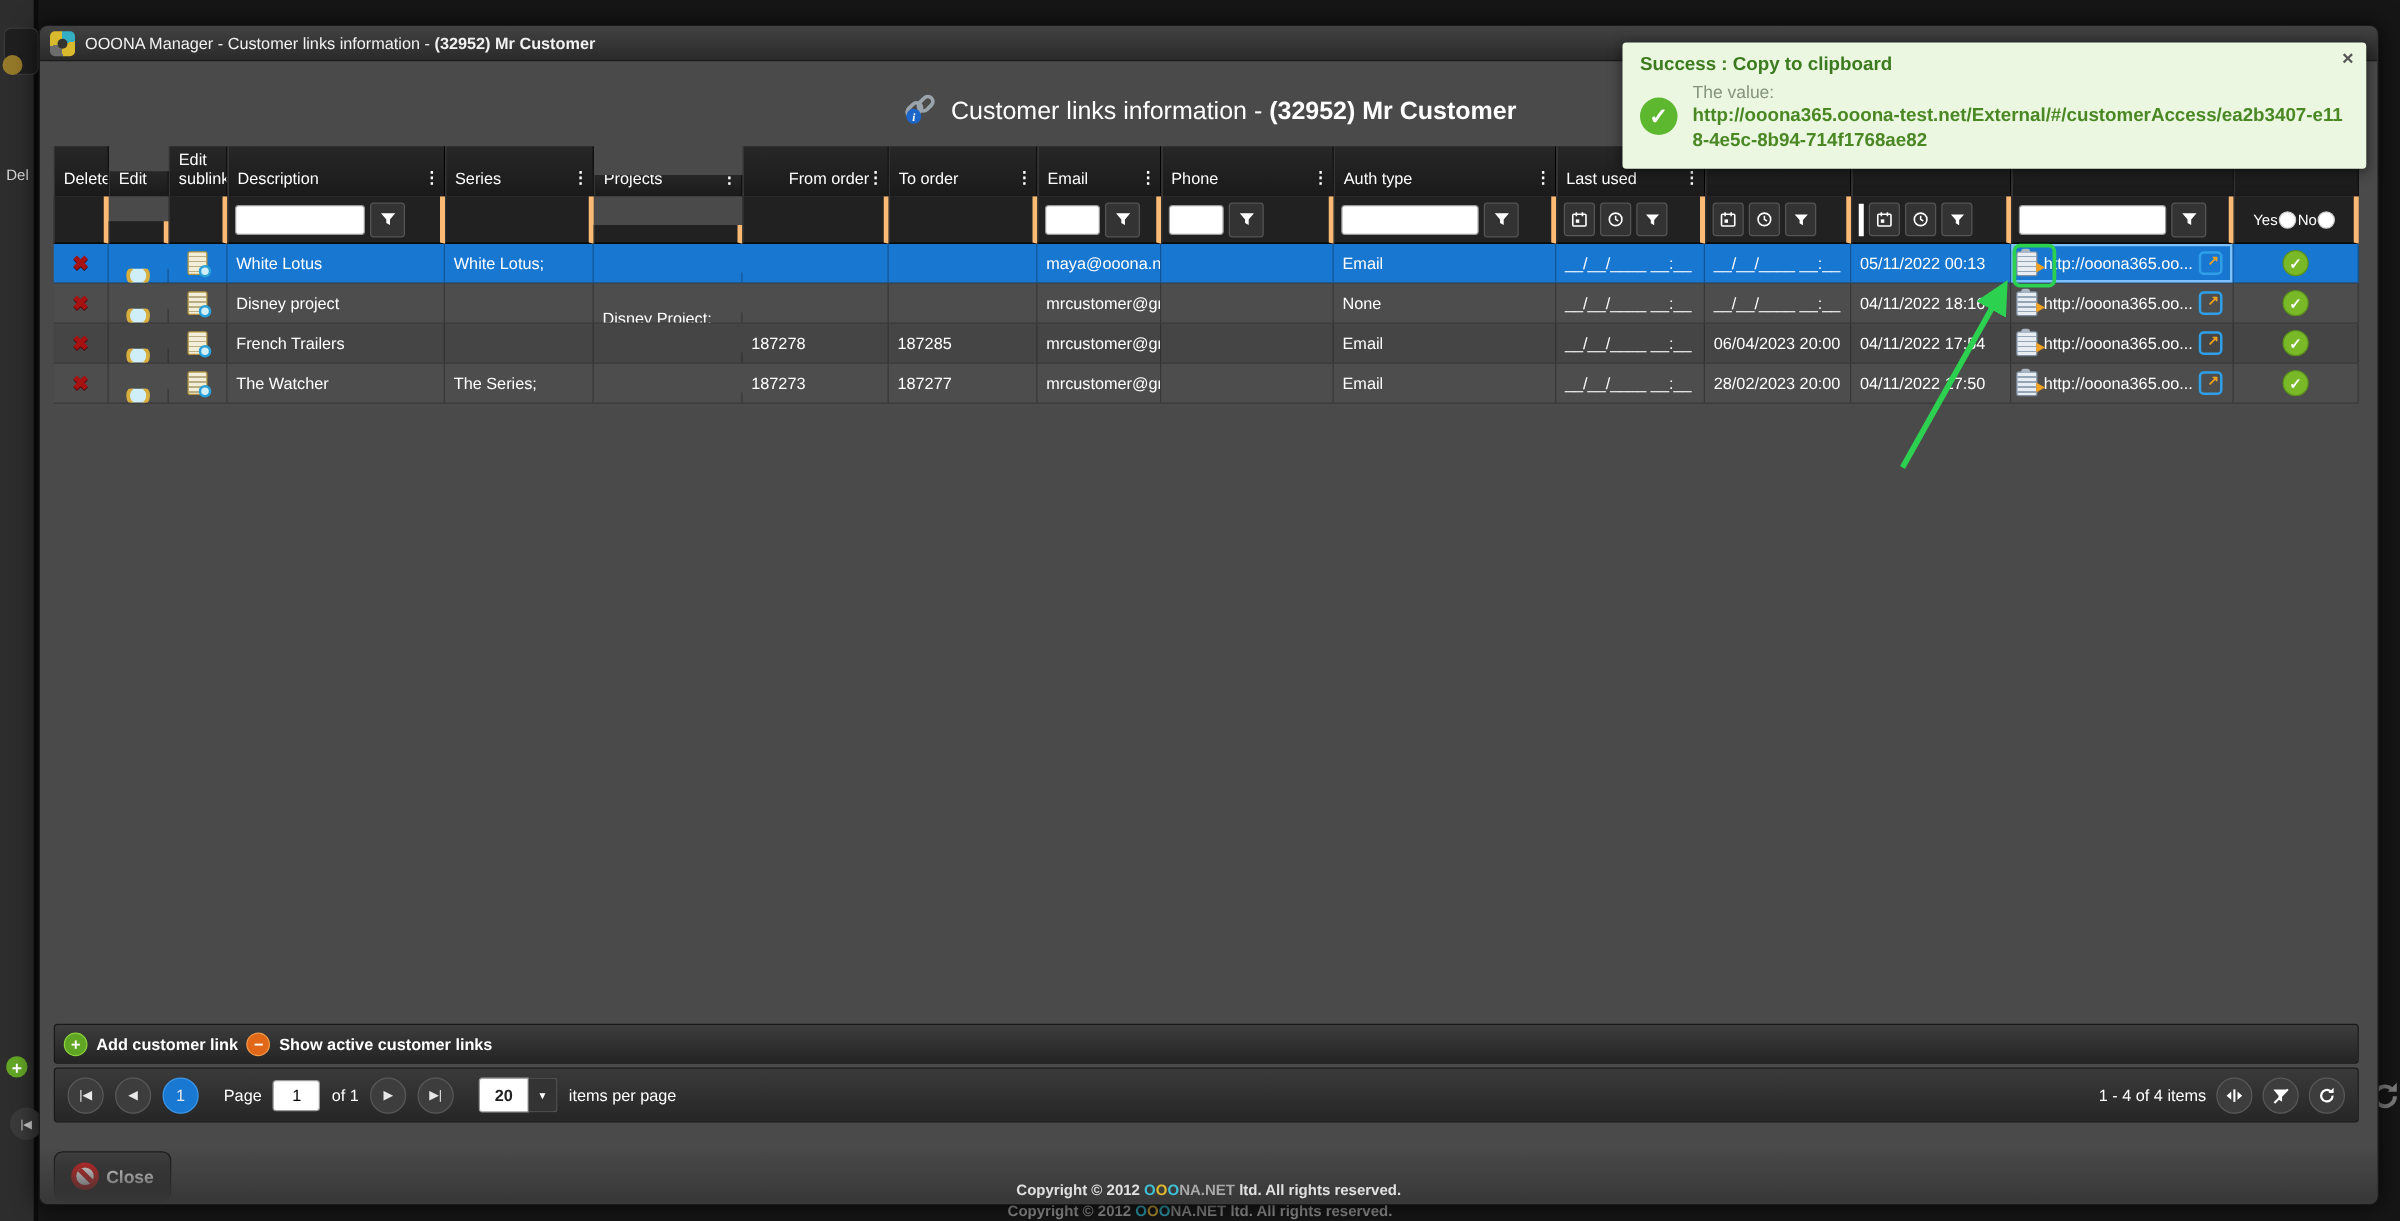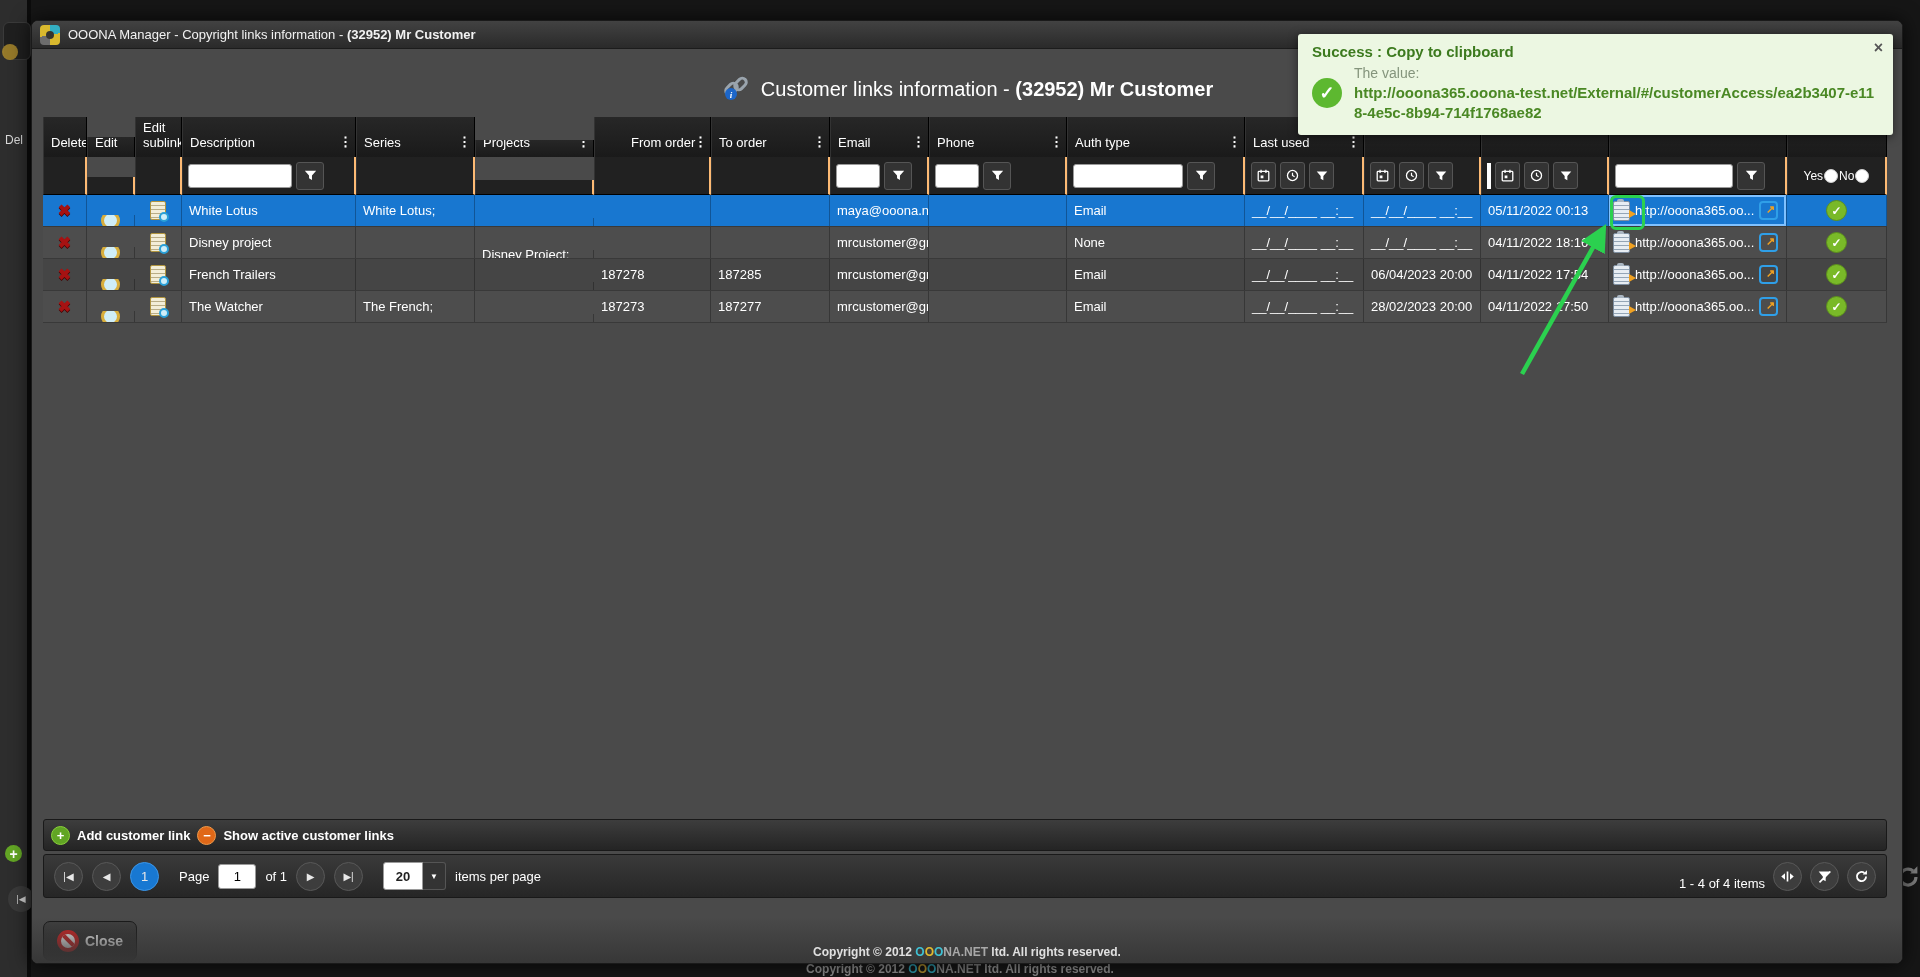--- a/index.html
+++ b/index.html
@@ -36,21 +36,21 @@
   #heading b{font-weight:bold;}
 
   
   #grid{left:11px;top:96px;width:1844px;}
   .hrow{display:flex;height:40px;}
   .frow{display:flex;height:38px;}
   .hc{position:relative;display:flex;align-items:flex-end;padding:0 14px 6px 7px;box-sizing:border-box;color:#fff;font-size:13px;
       background:linear-gradient(#272727,#1a1a1a);border-right:1px solid #000;border-left:1px solid #333;line-height:1.15;overflow:hidden;}
   .hc .menu{position:absolute;right:3px;bottom:7px;color:#fff;font-weight:bold;font-size:13px;cursor:pointer;}
   .fc{display:flex;align-items:center;gap:4px;padding:0 5px;box-sizing:border-box;background:#212121;
-      border-right:2px solid #fdba74;border-left:1px solid #333;border-bottom:1px solid #000;overflow:hidden;}
+      border-right:4px solid #fdba74;border-left:1px solid #333;border-bottom:1px solid #000;overflow:hidden;}
   input.flt{height:24px;border:1px solid #9a9a9a;border-radius:3px;background:#fff;box-sizing:border-box;padding:0 4px;font-size:12px;min-width:0;}
   .fbtn{flex:0 0 auto;width:26px;height:26px;background:#333;border:1px solid #555;border-radius:3px;display:flex;align-items:center;justify-content:center;cursor:pointer;}
   .fbtn.sq{width:23px;height:25px;}
   .caret{flex:0 0 auto;width:4px;height:26px;background:#fff;}
   .w0{width:44px;}.w1{width:48px;margin-top:20px;}.w2{width:47px;}.w3{width:174px;}.w4{width:119px;}.w5{width:119px;margin-top:23px;}.w6{width:117px;padding-left:36px;}.w7{width:119px;}
   .w8{width:99px;}.w9{width:138px;}.w10{width:178px;}.w11{width:119px;}.w12{width:117px;}.w13{width:128px;}.w14{width:178px;}.w15{width:100px;}
   .row{display:flex;height:31px;border-bottom:1px solid #393939;cursor:pointer;}
   .row.rlight{background:#4d4d4d;}
   .row.rdark{background:#454545;}
   .row.selected{background:#1877d0;}
@@ -92,21 +92,21 @@
   #pager{left:11px;top:833px;width:1844px;height:44px;background:linear-gradient(#3a3a3a,#262626);border:1px solid #191919;border-radius:3px;
          display:flex;align-items:center;gap:9px;padding:0 10px;box-sizing:border-box;color:#fff;font-size:13px;}
   .pbtn{width:27px;height:27px;border-radius:50%;background:#3d3d3d;border:1px solid #585858;color:#e8e8e8;display:flex;align-items:center;justify-content:center;
         font-size:10px;cursor:pointer;flex:0 0 auto;}
   .pbtn.pcur{background:#1878d2;border-color:#3c96e8;font-size:13px;}
   #page-input{width:38px;height:25px;border:1px solid #9a9a9a;border-radius:3px;text-align:center;font-size:13px;box-sizing:border-box;}
   #size-box{width:38px;height:26px;background:#fff;border:1px solid #9a9a9a;border-radius:3px 0 0 3px;display:flex;align-items:center;justify-content:center;
             color:#222;font-size:13px;cursor:pointer;font-weight:bold;}
   #size-caret{width:22px;height:26px;background:#333;border:1px solid #555;border-left:none;border-radius:0 3px 3px 0;color:#fff;font-size:8px;
               display:flex;align-items:center;justify-content:center;cursor:pointer;}
-  #pager-right{margin-left:auto;display:flex;align-items:flex-end;gap:8px;}
+  #pager-right{margin-left:auto;display:flex;align-items:center;gap:8px;}
   #pager .spacer{width:2px;}
 
   
   #close-btn{left:11px;top:900px;width:92px;height:38px;background:linear-gradient(#3f3f3f,#222);border:1px solid #171717;border-radius:7px;
              display:flex;align-items:center;justify-content:center;gap:6px;color:#fff;font-size:14px;font-weight:bold;cursor:pointer;}
   .noicon{width:22px;height:22px;border-radius:50%;background:#fff;border:4px solid #d62222;box-sizing:border-box;position:relative;overflow:hidden;}
   .noicon::after{content:"";position:absolute;left:-3px;top:5px;width:22px;height:4px;background:#d62222;transform:rotate(45deg);}
 
   #copyright1{left:0;bottom:4px;width:100%;text-align:center;font-size:12px;font-weight:bold;color:#e0e0e0;}
   #copyright1 .b1{color:#3fc1d4;}#copyright1 .b2{color:#e0b92f;}#copyright1 .b3{color:#3fc1d4;}#copyright1 .brest{color:#a8a8a8;}
@@ -143,21 +143,21 @@
         <path d="M14.5 9a5.5 5.5 0 1 1-2-4.2" stroke="#9a9a9a" stroke-width="2.2" fill="none"></path>
         <path d="M15.5 1.5v5h-5z" fill="#9a9a9a"></path>
       </svg>
   </div>
   <div id="copyright2" class="abs"><span>Copyright © 2012 </span><span class="b1">O</span><span class="b2">O</span><span class="b3">O</span><span class="brest">NA.NET</span><span> ltd. All rights reserved.</span></div>
 
   <div id="dialog" class="abs">
 
     <div id="titlebar" class="abs">
       <div id="logo"></div>
-      <div id="win-title"><span>OOONA Manager - Copyright links information - </span><b>(32952) Mr Customer</b></div>
+      <div id="win-title"><span>OOONA Manager - Customer links information - </span><b>(32952) Mr Customer</b></div>
     </div>
 
     <div id="heading" class="abs">
       <span>
         <svg width="30" height="30" viewBox="0 0 30 30">
           <g fill="none" stroke="#9aa4ad" stroke-width="3">
             <rect x="4" y="13" width="13" height="8" rx="4" transform="rotate(-45 10.5 17)"></rect>
             <rect x="13" y="8" width="13" height="8" rx="4" transform="rotate(-45 19.5 12)"></rect>
           </g>
           <circle cx="10" cy="22" r="6" fill="#1c66c9"></circle>
@@ -448,21 +448,21 @@
         <div class="dc w0 ctr">
             <span class="xdel">✖</span>
           </div>
         <div class="dc w1 ctr">
             <span class="mag"></span>
           </div>
         <div class="dc w2 ctr">
             <span class="doc"></span>
           </div>
         <div class="dc w3">The Watcher</div>
-        <div class="dc w4">The French;</div>
+        <div class="dc w4">The Series;</div>
         <div class="dc w5"></div>
         <div class="dc w6">187273</div>
         <div class="dc w7">187277</div>
         <div class="dc w8">mrcustomer@gm...</div>
         <div class="dc w9"></div>
         <div class="dc w10">Email</div>
         <div class="dc w11">__/__/____ __:__</div>
         <div class="dc w12">28/02/2023 20:00</div>
         <div class="dc w13">04/11/2022 17:50</div>
         <div class="dc w14 urlcell">

